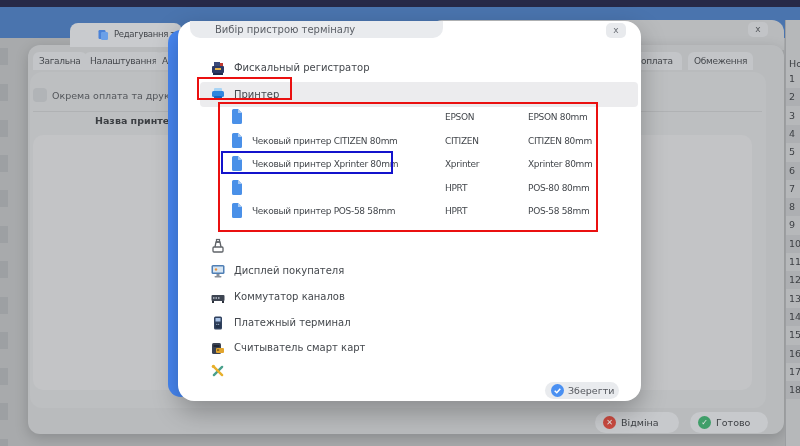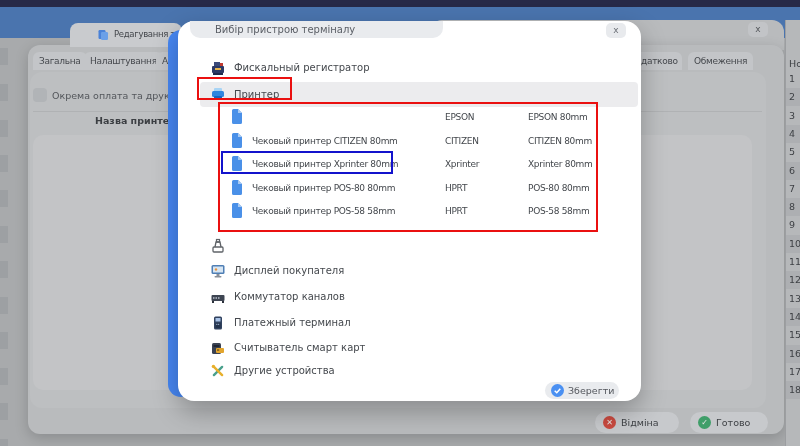--- a/index.html
+++ b/index.html
@@ -92,21 +92,21 @@
       <rect x="4" y="3" width="7" height="8" rx="1.2" fill="#6ba0e8"></rect>
     </svg>
   <span class="lbl">Редагування терміналу</span>
 </div>
 <div class="abs bg-close">x</div>
 
 <div class="abs bg-tabbtn" style="left:33px">Загальна</div>
 <div class="abs bg-tabbtn" style="left:84px">Налаштування</div>
 <div class="abs bg-tabbtn" style="left:156px">Ав</div>
 <div class="abs bg-tabbtn" style="left:632px;width:50px"></div>
-<span class="abs" style="left:641px;top:56px;font-size:9px;letter-spacing:-0.3px;color:#45484d">датково</span>
+<span class="abs" style="left:641px;top:56px;font-size:9px;letter-spacing:-0.3px;color:#45484d">оплата</span>
 <div class="abs bg-tabbtn" style="left:688px">Обмеження</div>
 
 <div class="abs bg-content"></div>
 <div class="abs bg-checkbox"></div>
 <div class="abs bg-chklabel">Окрема оплата та друк фіска</div>
 <div class="abs bg-divider"></div>
 <div class="abs bg-fieldlabel">Назва принтера</div>
 <div class="abs bg-inputpanel"></div>
 
 <div class="abs right-panel">
@@ -189,21 +189,20 @@
     </svg>
   <span class="nm">Чековый принтер Xprinter 80mm</span>
   <span class="br">Xprinter</span>
   <span class="md">Xprinter 80mm</span>
 </div>
 <div class="abs prow" style="top:178px">
   <svg class="doc" viewBox="0 0 12 15">
       <path d="M1 1.5A1.5 1.5 0 0 1 2.5 0H7l4 4v9.5A1.5 1.5 0 0 1 9.5 15h-7A1.5 1.5 0 0 1 1 13.5Z" fill="#4a90e8"></path>
       <path d="M7 0l4 4H7Z" fill="#a7c9f2"></path>
     </svg>
-  <span class="nm">Чековый принтер POS-80 80mm</span>
   <span class="br">HPRT</span>
   <span class="md">POS-80 80mm</span>
 </div>
 <div class="abs prow" style="top:201px">
   <svg class="doc" viewBox="0 0 12 15">
       <path d="M1 1.5A1.5 1.5 0 0 1 2.5 0H7l4 4v9.5A1.5 1.5 0 0 1 9.5 15h-7A1.5 1.5 0 0 1 1 13.5Z" fill="#4a90e8"></path>
       <path d="M7 0l4 4H7Z" fill="#a7c9f2"></path>
     </svg>
   <span class="nm">Чековый принтер POS-58 58mm</span>
   <span class="br">HPRT</span>
@@ -256,21 +255,20 @@
       <rect x="7" y="9.2" width="2.2" height="1.8" fill="#8a671c"></rect>
     </svg>
   <span class="lbl">Считыватель смарт карт</span>
 </div>
 <div class="abs dev-row" style="top:354px">
   <svg class="ic" viewBox="0 0 16 16">
       <rect x="1" y="6.8" width="14" height="2.4" rx="1.2" transform="rotate(-45 8 8)" fill="#49a08c"></rect>
       <rect x="1" y="6.8" width="14" height="2.4" rx="1.2" transform="rotate(45 8 8)" fill="#e7b02c"></rect>
       <circle cx="3.4" cy="3.4" r="1.7" fill="#e7b02c"></circle>
     </svg>
-  <span class="lbl">Другие устройства</span>
 </div>
 
 <div class="abs save-pill">
   <svg class="circ" viewBox="0 0 14 14">
       <circle cx="7" cy="7" r="7" fill="#4a90f2"></circle>
       <path d="M4 7.2L6.2 9.4 10 5" stroke="#fff" stroke-width="1.6" fill="none"></path>
     </svg>
   <span class="txt">Зберегти</span>
 </div>
 

